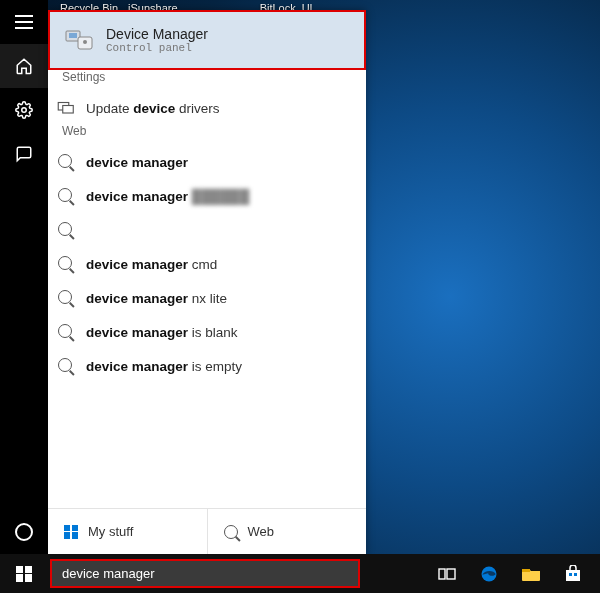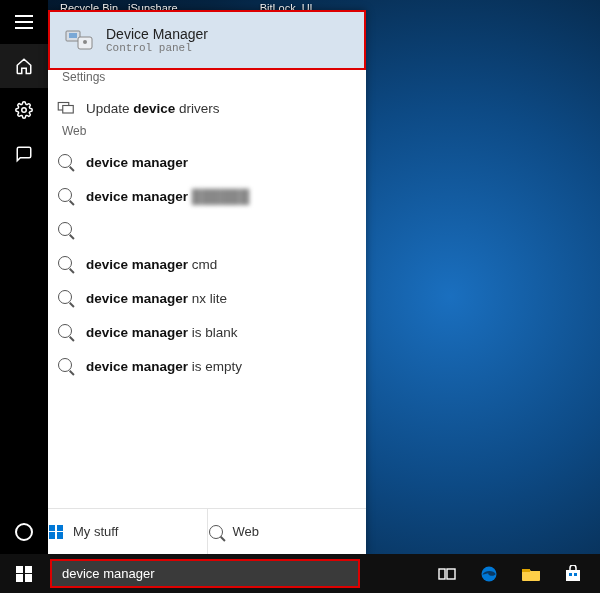--- a/index.html
+++ b/index.html
@@ -29,21 +29,21 @@
 .result-row { padding: 8px 14px 8px 8px; display: flex; align-items: flex-end; gap: 12px; font-size: 13.5px; color: #333; cursor: pointer; }
 .result-icon { width: 18px; height: 18px; flex-shrink: 0; display: flex; align-items: center; justify-content: center; }
 .result-row b { font-weight: 600; color: #111; }
 
 .blurred { filter: blur(2px); color: #888; }
 
 .magnifier { width: 14px; height: 14px; border: 1.5px solid #555; border-radius: 50%; position: relative; display: inline-block; }
 .magnifier::after { content: ""; position: absolute; width: 6px; height: 1.5px; background: #555; transform: rotate(45deg); bottom: -2px; right: -4px; }
 
 .filter-tabs { display: flex; border-top: 1px solid #e3e3e3; height: 46px; margin-top: auto; }
-.filter-tab { flex: 1; display: flex; align-items: center; justify-content: flex-start; padding: 0 1px; gap: 10px; border-right: 1px solid #e3e3e3; font-size: 13px; color: #333; cursor: pointer; }
+.filter-tab { flex: 1; display: flex; align-items: center; justify-content: flex-start; padding: 0 16px; gap: 10px; border-right: 1px solid #e3e3e3; font-size: 13px; color: #333; cursor: pointer; }
 .filter-tab:last-child { border-right: none; }
 
 .winlogo { width: 14px; height: 14px; display: grid; grid-template-columns: 1fr 1fr; grid-template-rows: 1fr 1fr; gap: 1.5px; transform: none; }
 .winlogo span { background: #0078d7; }
 
 .taskbar { position: absolute; left: 0; bottom: 0; width: 600px; height: 39px; background: #101010; display: flex; align-items: center; }
 .tb-start { width: 48px; height: 39px; display: flex; align-items: center; justify-content: center; cursor: pointer; }
 .tb-start .winlogo { width: 16px; height: 16px; }
 .tb-start .winlogo span { background: #fff; }
 .tb-search-box { height: 29px; width: 310px; background: #3a3a3a; border: 2px solid #d00; display: flex; align-items: center; padding: 0 10px; color: #fff; font-size: 13px; margin-left: 2px; }

